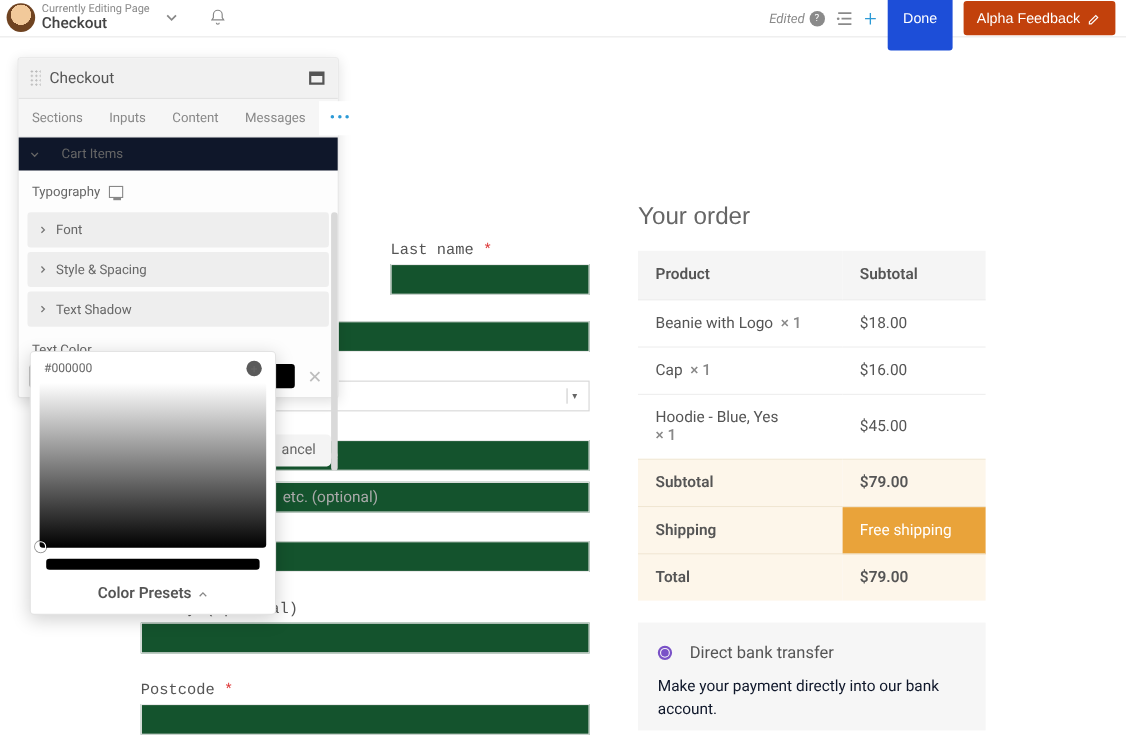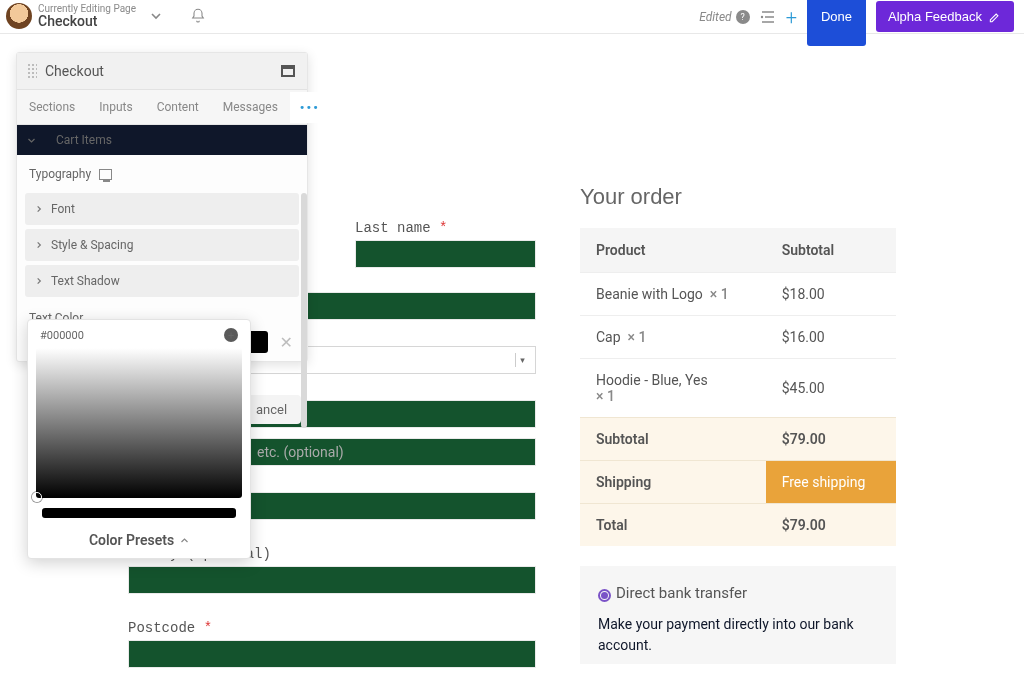--- a/index.html
+++ b/index.html
@@ -39,21 +39,21 @@
   .topbar-right { display:flex; align-items:center; gap:10px;margin-left:36px; }
   .edited { font-size: 12px; color:#8a8a8a; font-style: italic; display:flex; align-items:center; gap:4px;}
   .iconcircle { width:14px; height:14px; border-radius:50%; background:#8a8a8a; color:#fff; font-size:9px; display:flex; align-items:center; justify-content:center; font-style:normal;}
   .icon-btn { color:#8a8a8a; cursor:pointer; }
   .plus-btn { color:#2c9ad6; font-size:20px; font-weight:300; cursor:pointer; }
   .done-btn {
     background:#1d4ed8; color:#fff; border:none; padding:22px 14px; border-radius:3px;
     font-size:13px; cursor:pointer;
   }
   .alpha-btn {
-    background:#6d28d9; color:#fff; border:none; padding:8px 12px; border-radius:3px;
+    background:#c2410c; color:#fff; border:none; padding:8px 12px; border-radius:3px;
     font-size:13px; cursor:pointer; display:flex; align-items:center; gap:6px;
   }
 
   
   .panel {
     position:absolute;
     left:16px; top:52px;
     width:292px;
     background:#fdfdfd;
     border:1px solid #e6e6e6;
@@ -112,21 +112,21 @@
     position:absolute;
     left:27px; top:319px;
     width:224px;
     background:#fff;
     border:1px solid #e3e3e3;
     box-shadow:0 4px 16px rgba(0,0,0,.18);
     border-radius:4px;
     z-index:10;
     padding:8px 8px 4px;
   }
-  .picker-hex{display:flex;align-items:center;justify-content:space-between;padding:0 4px 6px;gap:44px;}
+  .picker-hex{display:flex;justify-content:space-between;padding:0 4px 6px;gap:44px;}
   .picker-hex span{font-size:11px;color:#666;}
   .picker-plus{width:14px;height:14px;border-radius:50%;background:#5a5a5a;color:#fff;font-size:11px;display:flex;align-items:center;justify-content:center;cursor:pointer;}
   .picker-grad{
     width:100%; height:150px; border-radius:3px;
     background:linear-gradient(to bottom, #fff 0%, #000 100%);
     position:relative;
   }
   .picker-cursor{
     position:absolute; left:-4px; bottom:-4px; width:10px;height:10px;border:1.5px solid #fff; border-radius:50%;
     box-shadow:0 0 0 1px rgba(0,0,0,.4);
@@ -184,21 +184,21 @@
     background:#fdf6ea; font-weight:600;
   }
   tr.shipping td.val{ background:#e9a33a; color:#fff; font-weight:400;margin-left:41px;}
   tr.subtotal td, tr.total td{ border-top:1px solid #f0e6d2;}
   tr.shipping td{ border-top:1px solid #f0e6d2;}
   .qty{ color:#888; font-weight:500;}
 
   .payment{
     margin-top:20px; background:#f6f6f6; padding:18px 18px 8px;
   }
-  .payopt{ display:flex; align-items:flex-end; gap:5px; margin-bottom:12px;}
+  .payopt{ display:flex; align-items:center; gap:16px; margin-bottom:12px;}
   .radio{
     width:13px;height:13px;border-radius:50%; border:2px solid #7a52c7;
     display:flex;align-items:center;justify-content:center;
   }
   .radio .dot{width:7px;height:7px;border-radius:50%;background:#7a52c7;}
   .payopt span{font-size:15px;color:#555;}
   .paynote{font-size:14px;color:#0f172a;line-height:1.5;}
 
   .chev{display:inline-block;}
   svg{display:block;}

